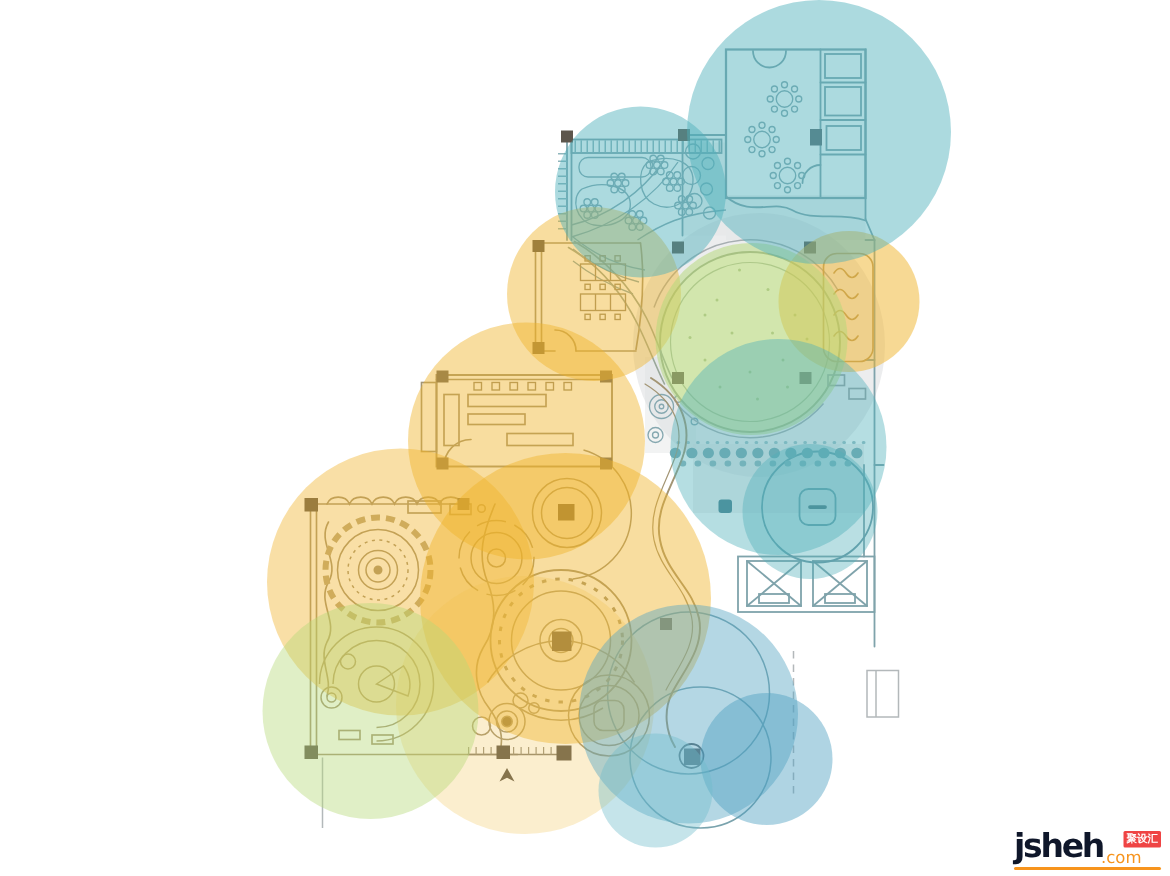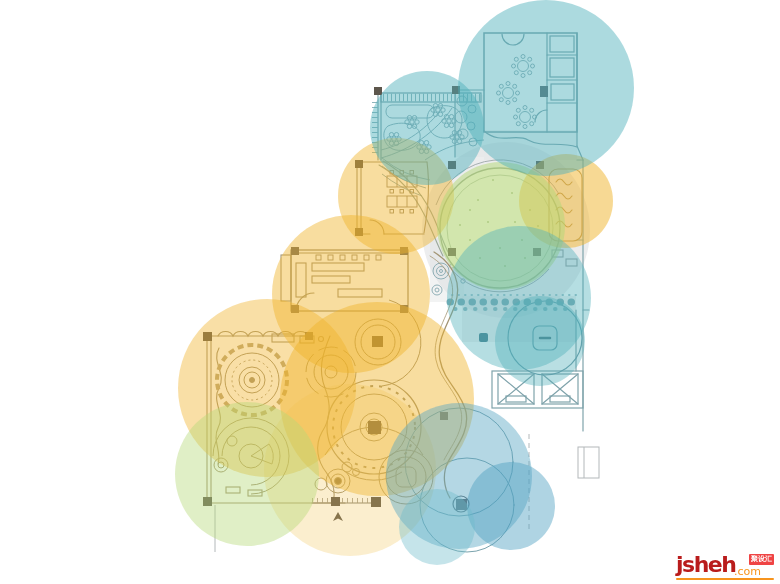--- a/index.html
+++ b/index.html
@@ -351,17 +351,17 @@
           <circle cx="-2.5" cy="4.33" r="2.2"></circle>
       <circle cx="-5" r="2.2"></circle>
           <circle cx="-2.5" cy="-4.33" r="2.2"></circle>
           <circle cx="2.5" cy="-4.33" r="2.2"></circle>
     </g>
   </defs>
 </svg>
 </div>
 
 <div class="logo">
-  <span class="brand" style="color: #b91c1c;">jsheh</span>
+  <span class="brand" style="color: #0f172a;">jsheh</span>
   <span class="badge" style="background: #ef4444;">聚设汇</span>
   <span class="tld" style="color: rgb(247, 148, 29);">.com</span>
   <div class="underline" style="background: rgb(247, 148, 29);"></div>
 </div>
 
 </body></html>

